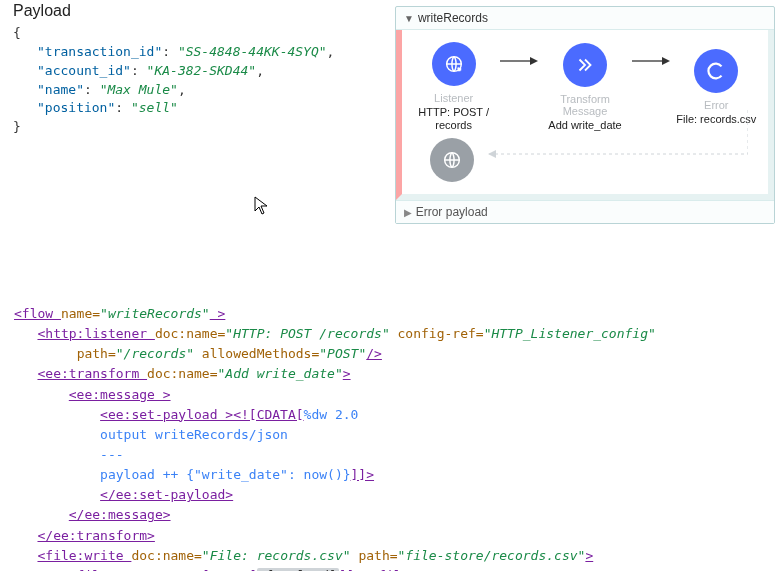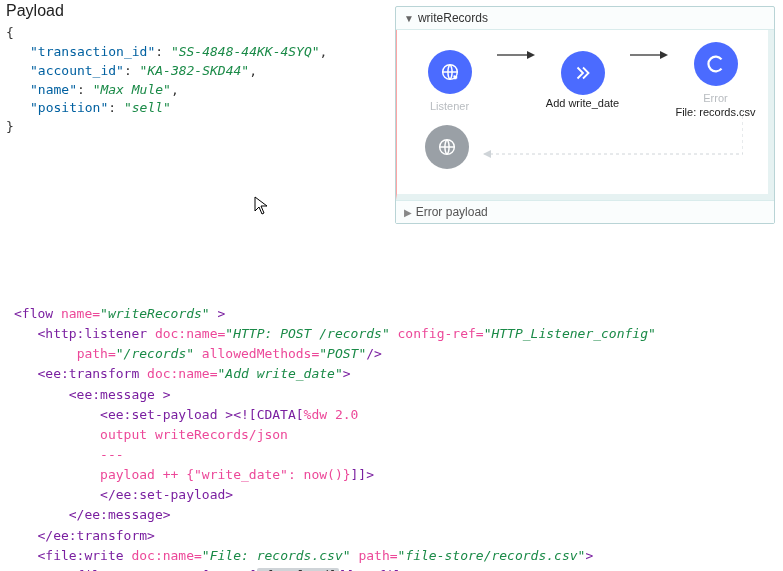--- a/index.html
+++ b/index.html
@@ -9,21 +9,21 @@
     font-family: -apple-system, BlinkMacSystemFont, "Segoe UI", Arial, sans-serif;
     background: #fff;
     width: 783px;
     height: 571px;
     position: relative;
     overflow: hidden;
   }
   .payload-section {
     position: absolute;
     top: 0;
-    left: 6px;
+    left: 13px;
     width: 380px;
   }
   .payload-title {
     font-size: 16px;
     color: #222;
     margin: 2px 0 4px 0;
     font-weight: 400;
   }
   .payload-code {
     font-family: "Consolas", "Menlo", monospace;
@@ -57,21 +57,21 @@
   .flow-title-bar .tri {
     display: inline-block;
     margin-right: 4px;
     font-size: 10px;
     color: #666;
   }
   .flow-body {
     position: relative;
     height: 170px;
     background: #fff;
-    border-left: 1px solid #fca5a5;
+    border-left: 6px solid #fca5a5;
     border-right: 6px solid #e6f2f2;
     border-bottom: 6px solid #e6f2f2;
   }
   .flow-row {
     display: flex;
     align-items: center;
     justify-content: space-around;
     padding: 12px 6px 0 6px;
   }
   .flow-item {
@@ -152,24 +152,24 @@
     position: absolute;
     top: 304px;
     left: 14px;
     right: 14px;
     font-family: "Consolas", "Menlo", monospace;
     font-size: 13px;
     line-height: 1.55;
     color: #333;
     white-space: pre;
   }
-  .tag   { color: #7a1fa0; }
-  .attn  { color: #ec4899; }
+  .tag   { color: #7a1fa0; text-decoration: underline; }
+  .attn  { color: #a16207; }
   .attv  { color: #1a8a47; font-style: italic; }
-  .dw    { color: #ec4899; }
+  .dw    { color: #3b82f6; }
   .hlbox { background: #cfd4d8; border-radius: 2px; padding: 0 2px; }
 </style>
 </head>
 <body>
 
 <div class="payload-section">
   <div class="payload-title">Payload</div>
   <div class="payload-code">
     <div class="brace">{</div>
     <div class="indent">
@@ -202,36 +202,38 @@
     <div class="flow-row">
       <div class="flow-item">
         <div class="circ blue">
           <svg viewBox="0 0 24 24" fill="none" stroke="#fff" stroke-width="1.6">
             <circle cx="12" cy="12" r="8"></circle>
               <path d="M4 12h16M12 4c3 3 3 13 0 16M12 4c-3 3-3 13 0 16"></path>
             <path d="M16 16l3 3M19 19l-3 0M19 19l0-3" stroke-width="1.8"></path>
           </svg>
         </div>
         <div class="flow-label-top">Listener</div>
+        <div class="flow-label-bot">HTTP: POST /<br>records</div>
       </div>
 
       <div class="arrow">
         <svg viewBox="0 0 38 12">
             <line x1="0" y1="6" x2="30" y2="6" stroke="#333" stroke-width="1.3"></line>
             <polygon points="30,2 38,6 30,10" fill="#333"></polygon>
           </svg>
       </div>
 
       <div class="flow-item">
         <div class="circ blue">
           <svg viewBox="0 0 24 24" fill="none" stroke="#fff" stroke-width="2">
             <path d="M6 6l6 6-6 6"></path>
               <path d="M12 6l6 6-6 6"></path>
           </svg>
         </div>
+        <div class="flow-label-top">Transform Message</div>
         <div class="flow-label-bot">Add write_date</div>
       </div>
 
       <div class="arrow">
         <svg viewBox="0 0 38 12">
             <line x1="0" y1="6" x2="30" y2="6" stroke="#333" stroke-width="1.3"></line>
             <polygon points="30,2 38,6 30,10" fill="#333"></polygon>
           </svg>
       </div>
 

